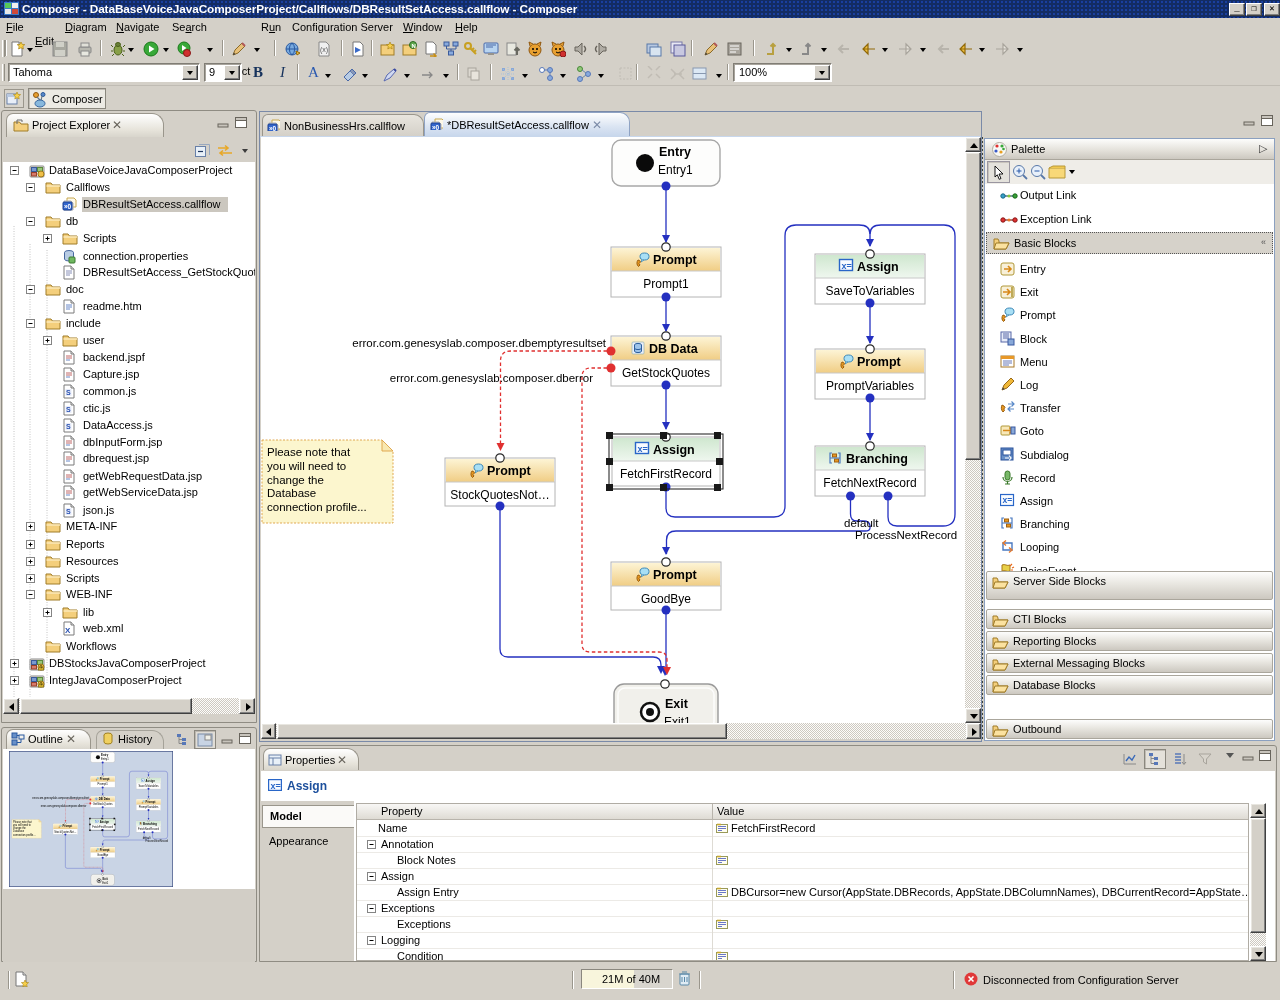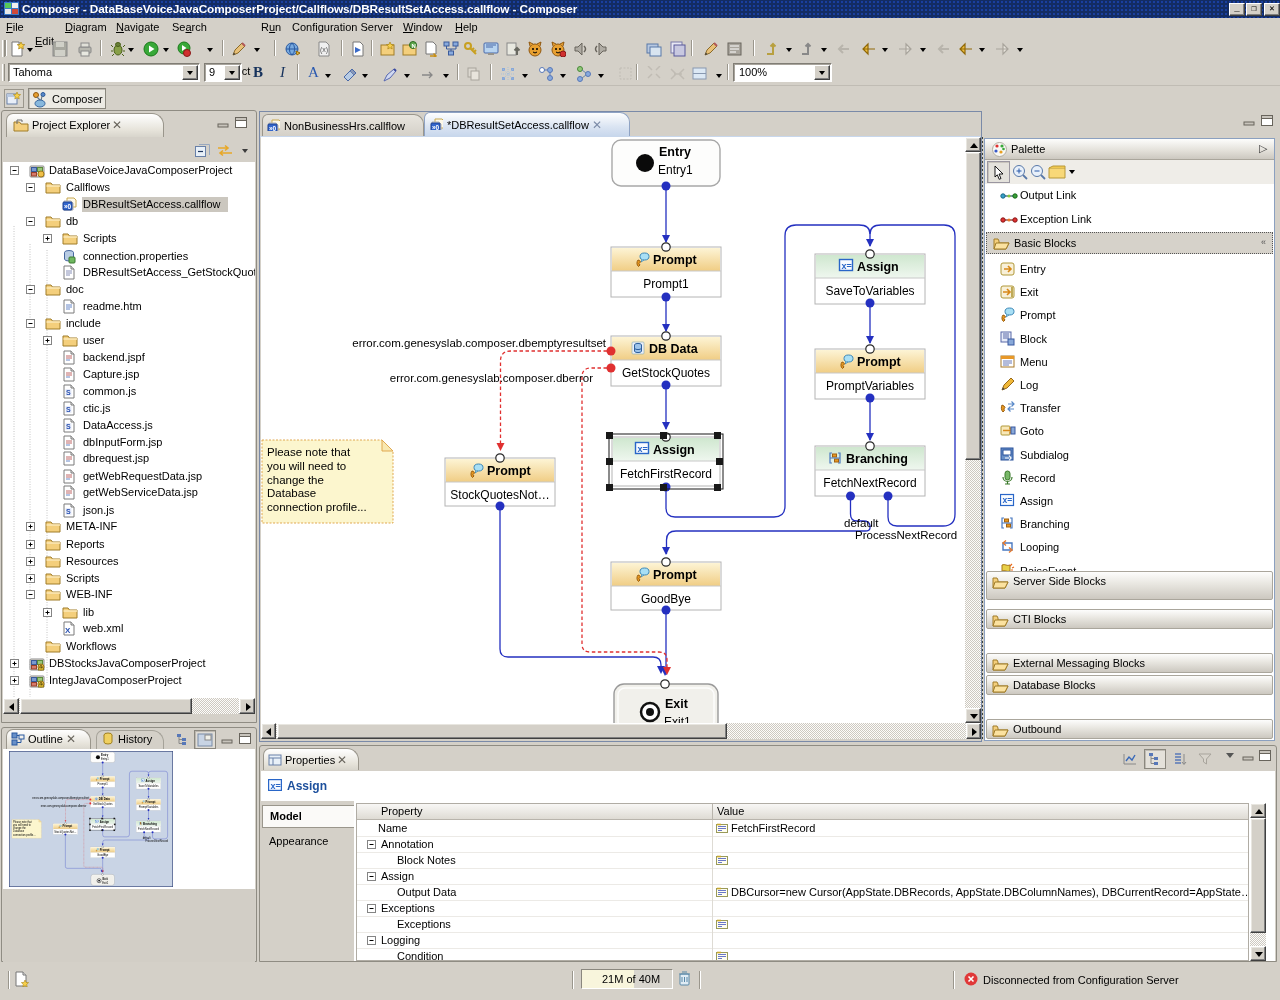--- a/index.html
+++ b/index.html
@@ -895,20 +895,27 @@
         </svg>
         <span class="ab tt" style="left:26px;top:3px;">Server Side Blocks</span>
       </div>
 <div class="ab palbar" style="left:1px;top:470px;width:287px;height:20px;">
         <svg class="ab" style="left:5px;top:3px;" width="17" height="14" viewBox="0 0 17 14">
           <path d="M1 4 L1 13 L13 13 L16 7 L6 7 L6 5 L5 3 L1 3 Z" fill="#f4cf7c" stroke="#a07c28" stroke-width="1"></path>
           <path d="M3 7 L16 7 L13 13 L1 13 Z" fill="#fbe2a0" stroke="#a07c28" stroke-width="1"></path>
         </svg>
         <span class="ab tt" style="left:26px;top:3px;">CTI Blocks</span>
       </div>
+<div class="ab palbar" style="left:1px;top:492px;width:287px;height:20px;">
+        <svg class="ab" style="left:5px;top:3px;" width="17" height="14" viewBox="0 0 17 14">
+          <path d="M1 4 L1 13 L13 13 L16 7 L6 7 L6 5 L5 3 L1 3 Z" fill="#f4cf7c" stroke="#a07c28" stroke-width="1"></path>
+          <path d="M3 7 L16 7 L13 13 L1 13 Z" fill="#fbe2a0" stroke="#a07c28" stroke-width="1"></path>
+        </svg>
+        <span class="ab tt" style="left:26px;top:3px;">Reporting Blocks</span>
+      </div>
 <div class="ab palbar" style="left:1px;top:514px;width:287px;height:20px;">
         <svg class="ab" style="left:5px;top:3px;" width="17" height="14" viewBox="0 0 17 14">
           <path d="M1 4 L1 13 L13 13 L16 7 L6 7 L6 5 L5 3 L1 3 Z" fill="#f4cf7c" stroke="#a07c28" stroke-width="1"></path>
           <path d="M3 7 L16 7 L13 13 L1 13 Z" fill="#fbe2a0" stroke="#a07c28" stroke-width="1"></path>
         </svg>
         <span class="ab tt" style="left:26px;top:3px;">External Messaging Blocks</span>
       </div>
 <div class="ab palbar" style="left:1px;top:536px;width:287px;height:20px;">
         <svg class="ab" style="left:5px;top:3px;" width="17" height="14" viewBox="0 0 17 14">
           <path d="M1 4 L1 13 L13 13 L16 7 L6 7 L6 5 L5 3 L1 3 Z" fill="#f4cf7c" stroke="#a07c28" stroke-width="1"></path>
@@ -997,21 +1004,21 @@
           <path d="M2 3.5 H10 M2 5.5 H10 M2 7.5 H6" stroke="#6a78c8" stroke-width="1"></path>
           <path d="M1 1.5 H5" stroke="#c8a830" stroke-width="1.6"></path>
         </svg>
 <div class="ab" style="left:0;top:80px;width:891px;height:1px;background:#eceae6;"></div>
 <svg class="ab" style="left:10px;top:68px;" width="9" height="9" viewBox="0 0 9 9">
           <rect x="0.5" y="0.5" width="8" height="8" fill="#fff" stroke="#848484"></rect>
           <path d="M2.5 4.5 H6.5" stroke="#000" stroke-width="1"></path>
         </svg>
 <span class="ab tt" style="left:24px;top:66px;">Assign</span>
 <div class="ab" style="left:0;top:96px;width:891px;height:1px;background:#eceae6;"></div>
-<span class="ab tt" style="left:40px;top:82px;">Output Data</span>
+<span class="ab tt" style="left:40px;top:82px;">Assign Entry</span>
 <svg class="ab" style="left:359px;top:83px;" width="12" height="11" viewBox="0 0 12 11">
           <rect x="0.5" y="1.5" width="11" height="8" fill="#fffef0" stroke="#9a9a58"></rect>
           <path d="M2 3.5 H10 M2 5.5 H10 M2 7.5 H6" stroke="#6a78c8" stroke-width="1"></path>
           <path d="M1 1.5 H5" stroke="#c8a830" stroke-width="1.6"></path>
         </svg>
 <span class="ab tt" style="left:374px;top:82px;">DBCursor=new Cursor(AppState.DBRecords, AppState.DBColumnNames), DBCurrentRecord=AppState…</span>
 <div class="ab" style="left:0;top:112px;width:891px;height:1px;background:#eceae6;"></div>
 <svg class="ab" style="left:10px;top:100px;" width="9" height="9" viewBox="0 0 9 9">
           <rect x="0.5" y="0.5" width="8" height="8" fill="#fff" stroke="#848484"></rect>
           <path d="M2.5 4.5 H6.5" stroke="#000" stroke-width="1"></path>

